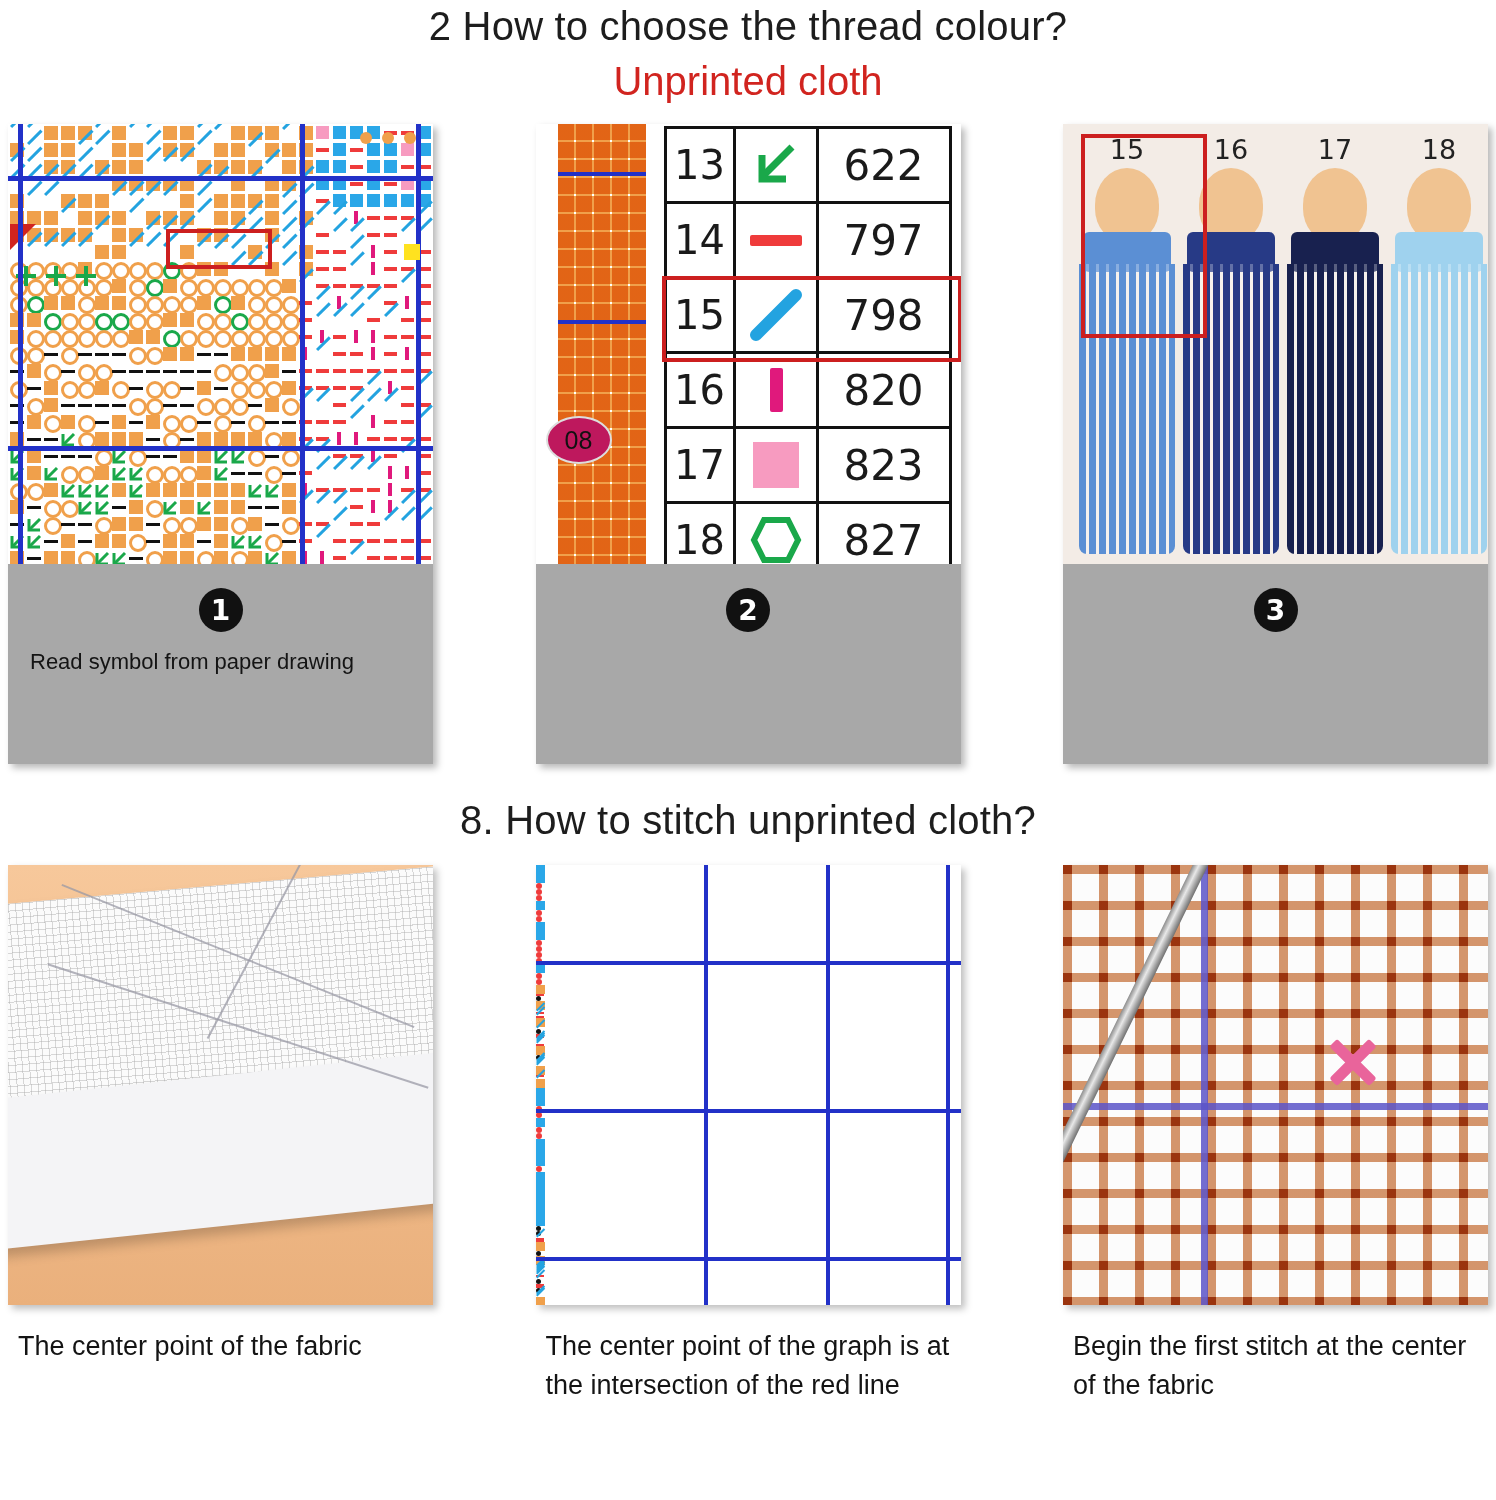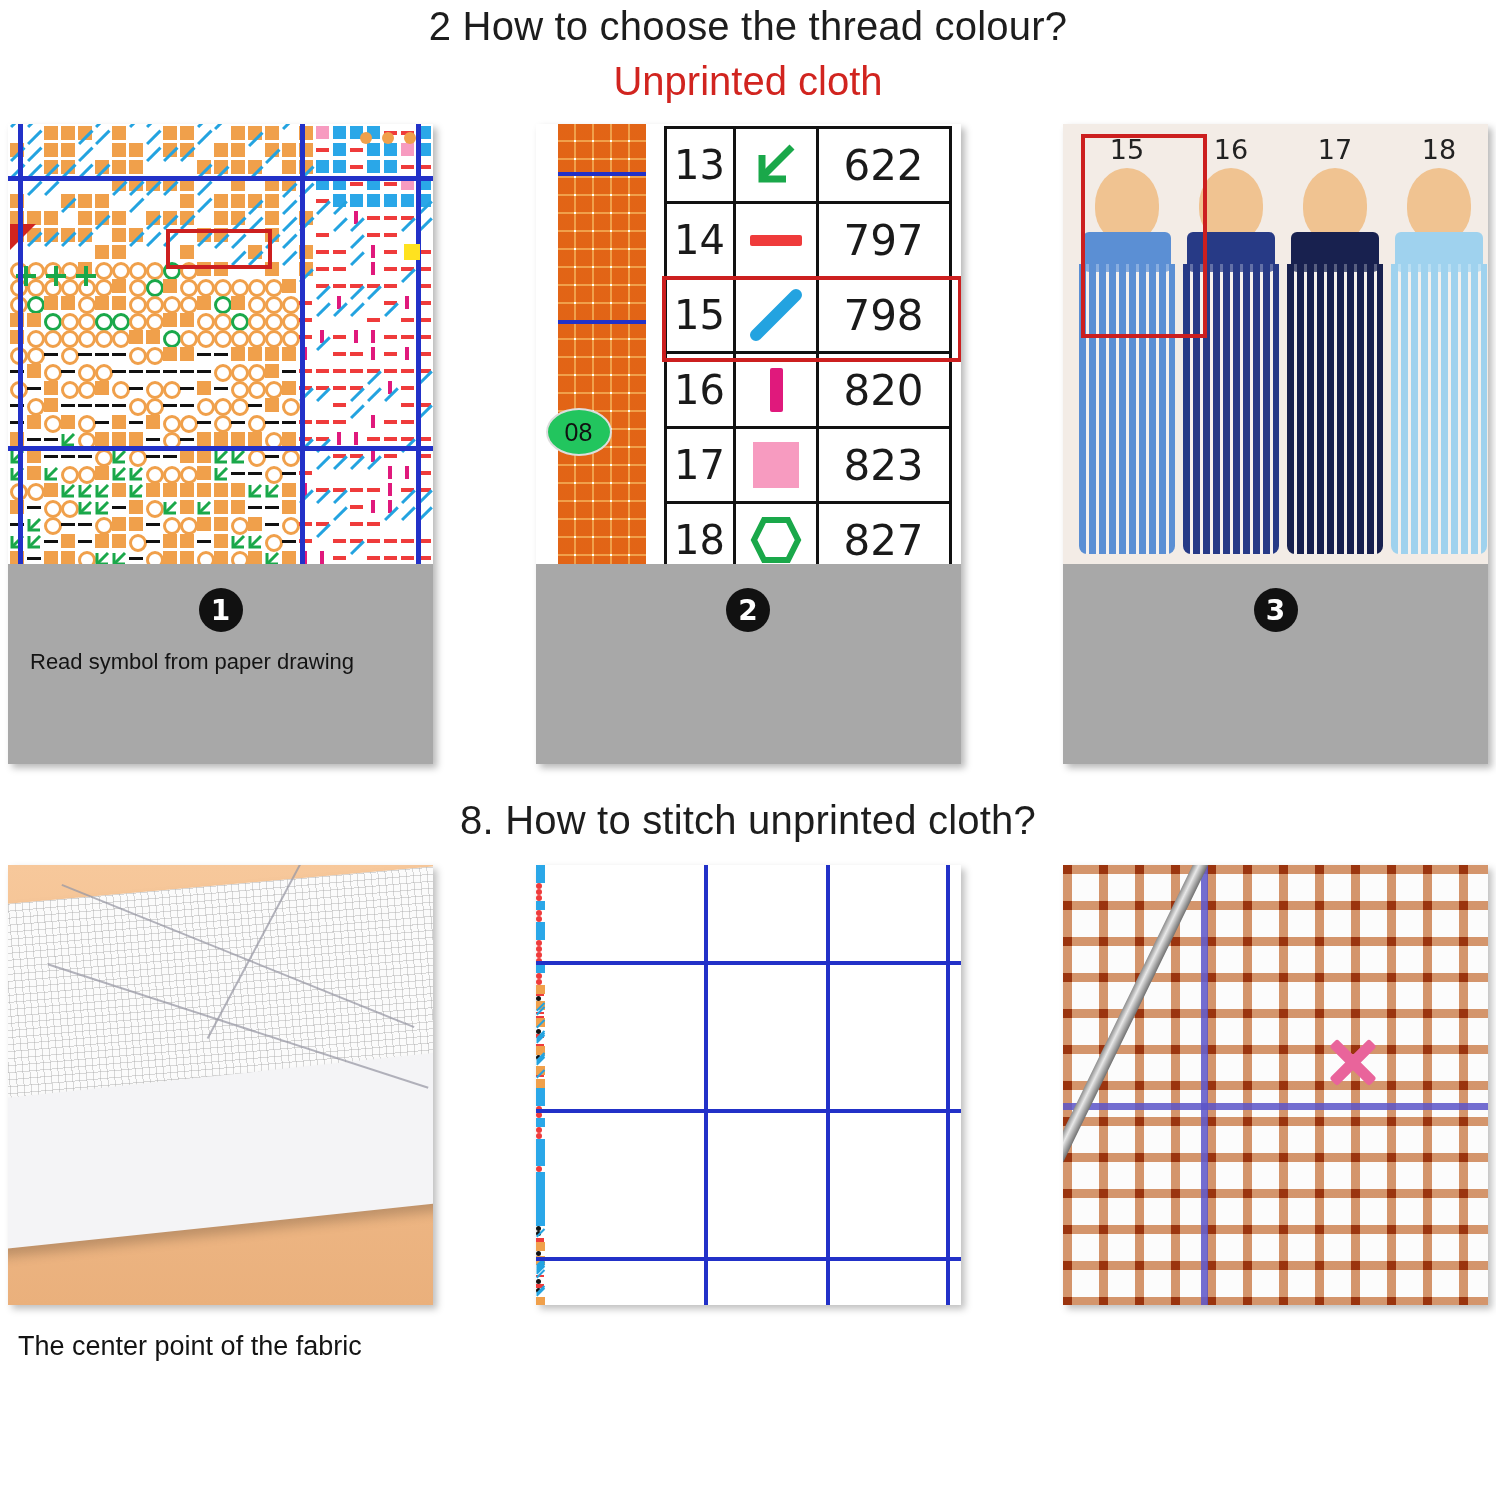--- a/index.html
+++ b/index.html
@@ -73,22 +73,22 @@
   .c2wrap{position:absolute;inset:0;background:#fff;}
   .c2left{
     position:absolute;left:22px;top:0;width:88px;height:440px;
     background:
       repeating-linear-gradient(to right,#f0a04b 0 16px,#ffffff 16px 18px),
       repeating-linear-gradient(to bottom,#f0a04b 0 16px,#ffffff 16px 18px);
     background-blend-mode:multiply;
   }
   .c2left .hline{position:absolute;left:0;width:88px;height:4px;background:#2231c8;}
   .c2oval{
-    position:absolute;left:10px;top:284px;width:62px;height:44px;border-radius:50%;
-    background:#22c55e;border:2px solid #ddd;
+    position:absolute;left:10px;top:292px;width:62px;height:44px;border-radius:50%;
+    background:#be185d;border:2px solid #ddd;
     display:flex;align-items:center;justify-content:center;
     font-size:25px;color:#111;
   }
   .c2tbl{
     position:absolute;left:128px;top:2px;width:288px;
     border-collapse:collapse;
   }
   .c2tbl td{
     border:3px solid #111;
     height:72px;
@@ -1166,25 +1166,27 @@
           <div class="cell" style="left:370px;top:12px;width:11px;height:2px;background:#23a3e0;transform:rotate(-45deg);transform-origin:left top;"></div>
           <div class="cell" style="left:380px;top:10px;width:9px;height:9px;background:#f0a04b;"></div>
           <div class="bluegrid" style="left:0;top:96px;width:425px;height:4px;"></div>
           <div class="bluegrid" style="left:0;top:244px;width:425px;height:4px;"></div>
           <div class="bluegrid" style="left:0;top:392px;width:425px;height:4px;"></div>
           <div class="bluegrid" style="left:168px;top:0;width:4px;height:440px;"></div>
           <div class="bluegrid" style="left:290px;top:0;width:4px;height:440px;"></div>
           <div class="bluegrid" style="left:410px;top:0;width:4px;height:440px;"></div>
         </div>
     </div>
+    <div class="cap">The center point of the graph is at the intersection of the red line</div>
   </div>
 
   <div class="card2">
     <div class="pic">
       <div class="aida"></div>
       <div class="aida-white"></div>
       <div class="blueline-v" style="left:138px;"></div>
       <div class="blueline-h" style="top:238px;"></div>
       <div class="needle"></div>
       <div class="pinkx"></div>
     </div>
+    <div class="cap">Begin the first stitch at the center of the fabric</div>
   </div>
 </div>
 
 </body></html>

